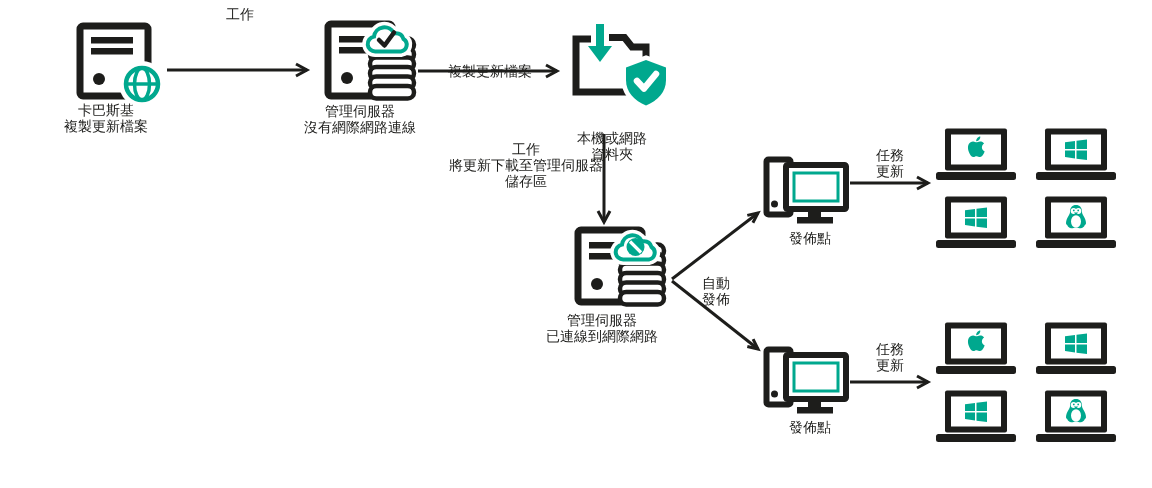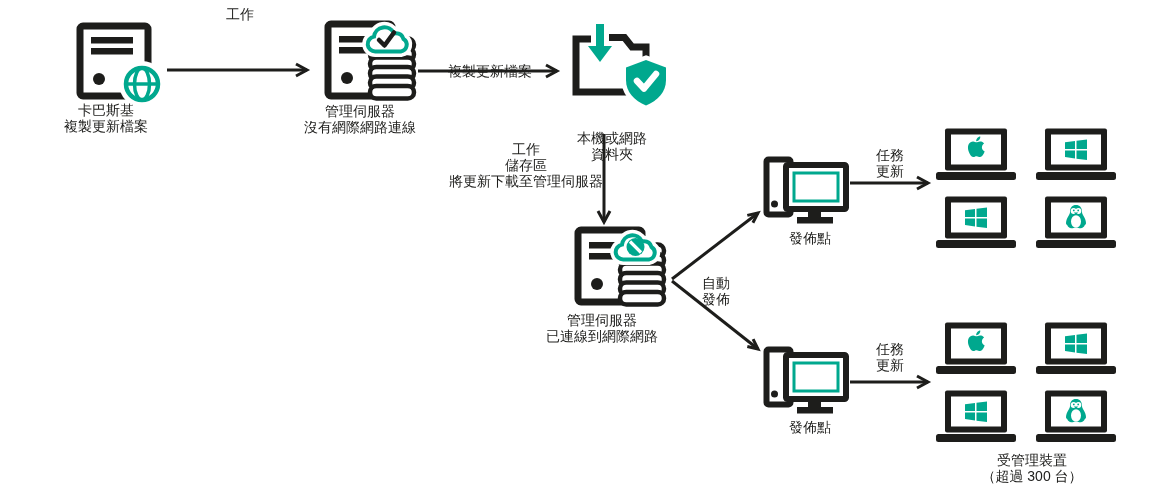--- a/index.html
+++ b/index.html
@@ -259,22 +259,22 @@
     <span>複製更新檔案</span>
   </div>
 
   <div class="label" style="left:542px; top:123px; width:140px;margin-top:7px;">
     <span>本機或網路</span>
     <span>資料夾</span>
   </div>
 
   <div class="label" style="left:426px; top:141px; width:200px;">
     <span>工作</span>
+    <span>將更新下載至管理伺服器</span>
     <span>儲存區</span>
-    <span>將更新下載至管理伺服器</span>
   </div>
 
   <div class="label" style="left:522px; top:312px; width:160px;">
     <span>管理伺服器</span>
     <span>已連線到網際網路</span>
   </div>
 
   <div class="label" style="left:686px; top:275px; width:60px;">
     <span>自動</span>
     <span>發佈</span>
@@ -291,18 +291,14 @@
 
   <div class="label" style="left:770px; top:419px; width:80px;">
     <span>發佈點</span>
   </div>
 
   <div class="label" style="left:860px; top:341px; width:60px;">
     <span>任務</span>
     <span>更新</span>
   </div>
 
-  <div class="label" style="left:942px; top:452px; width:180px;">
-    <span>受管理裝置</span>
-    <span>（超過 300 台）</span>
-  </div>
 
 </div>
 
 </body></html>

